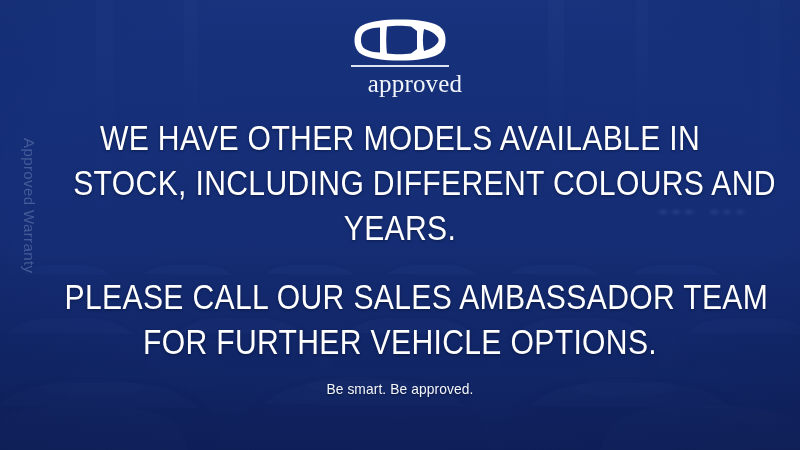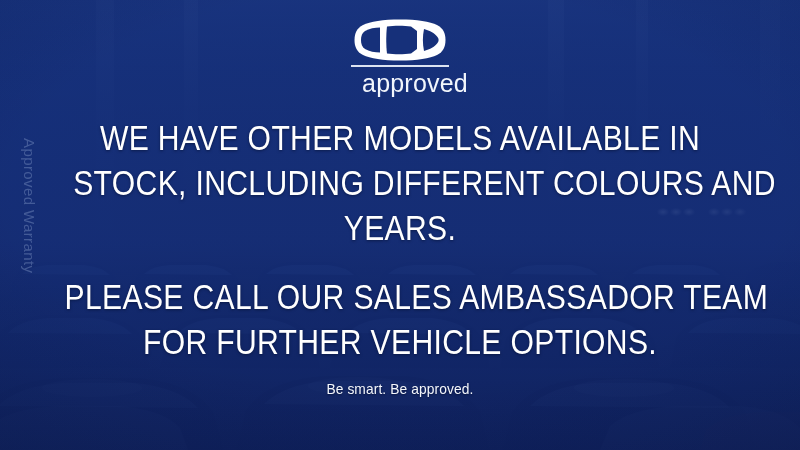--- a/index.html
+++ b/index.html
@@ -117,21 +117,21 @@
     margin-top:3px;
     opacity:.92;
   }
   .logo-word {
     margin-top:4px;
     font-size:25px;
     line-height:1;
     font-weight:400;
     color:#f2f6fc;
     letter-spacing:.2px;
-    font-family:Liberation Sans, sans-serif;
+    font-family:Liberation Serif, serif;
     margin-left:30px;
   }
 
   
   .headline {
     margin-top:19px;
     width:760px;
     text-align:center;
     color:#ffffff;
     font-size:35px;

